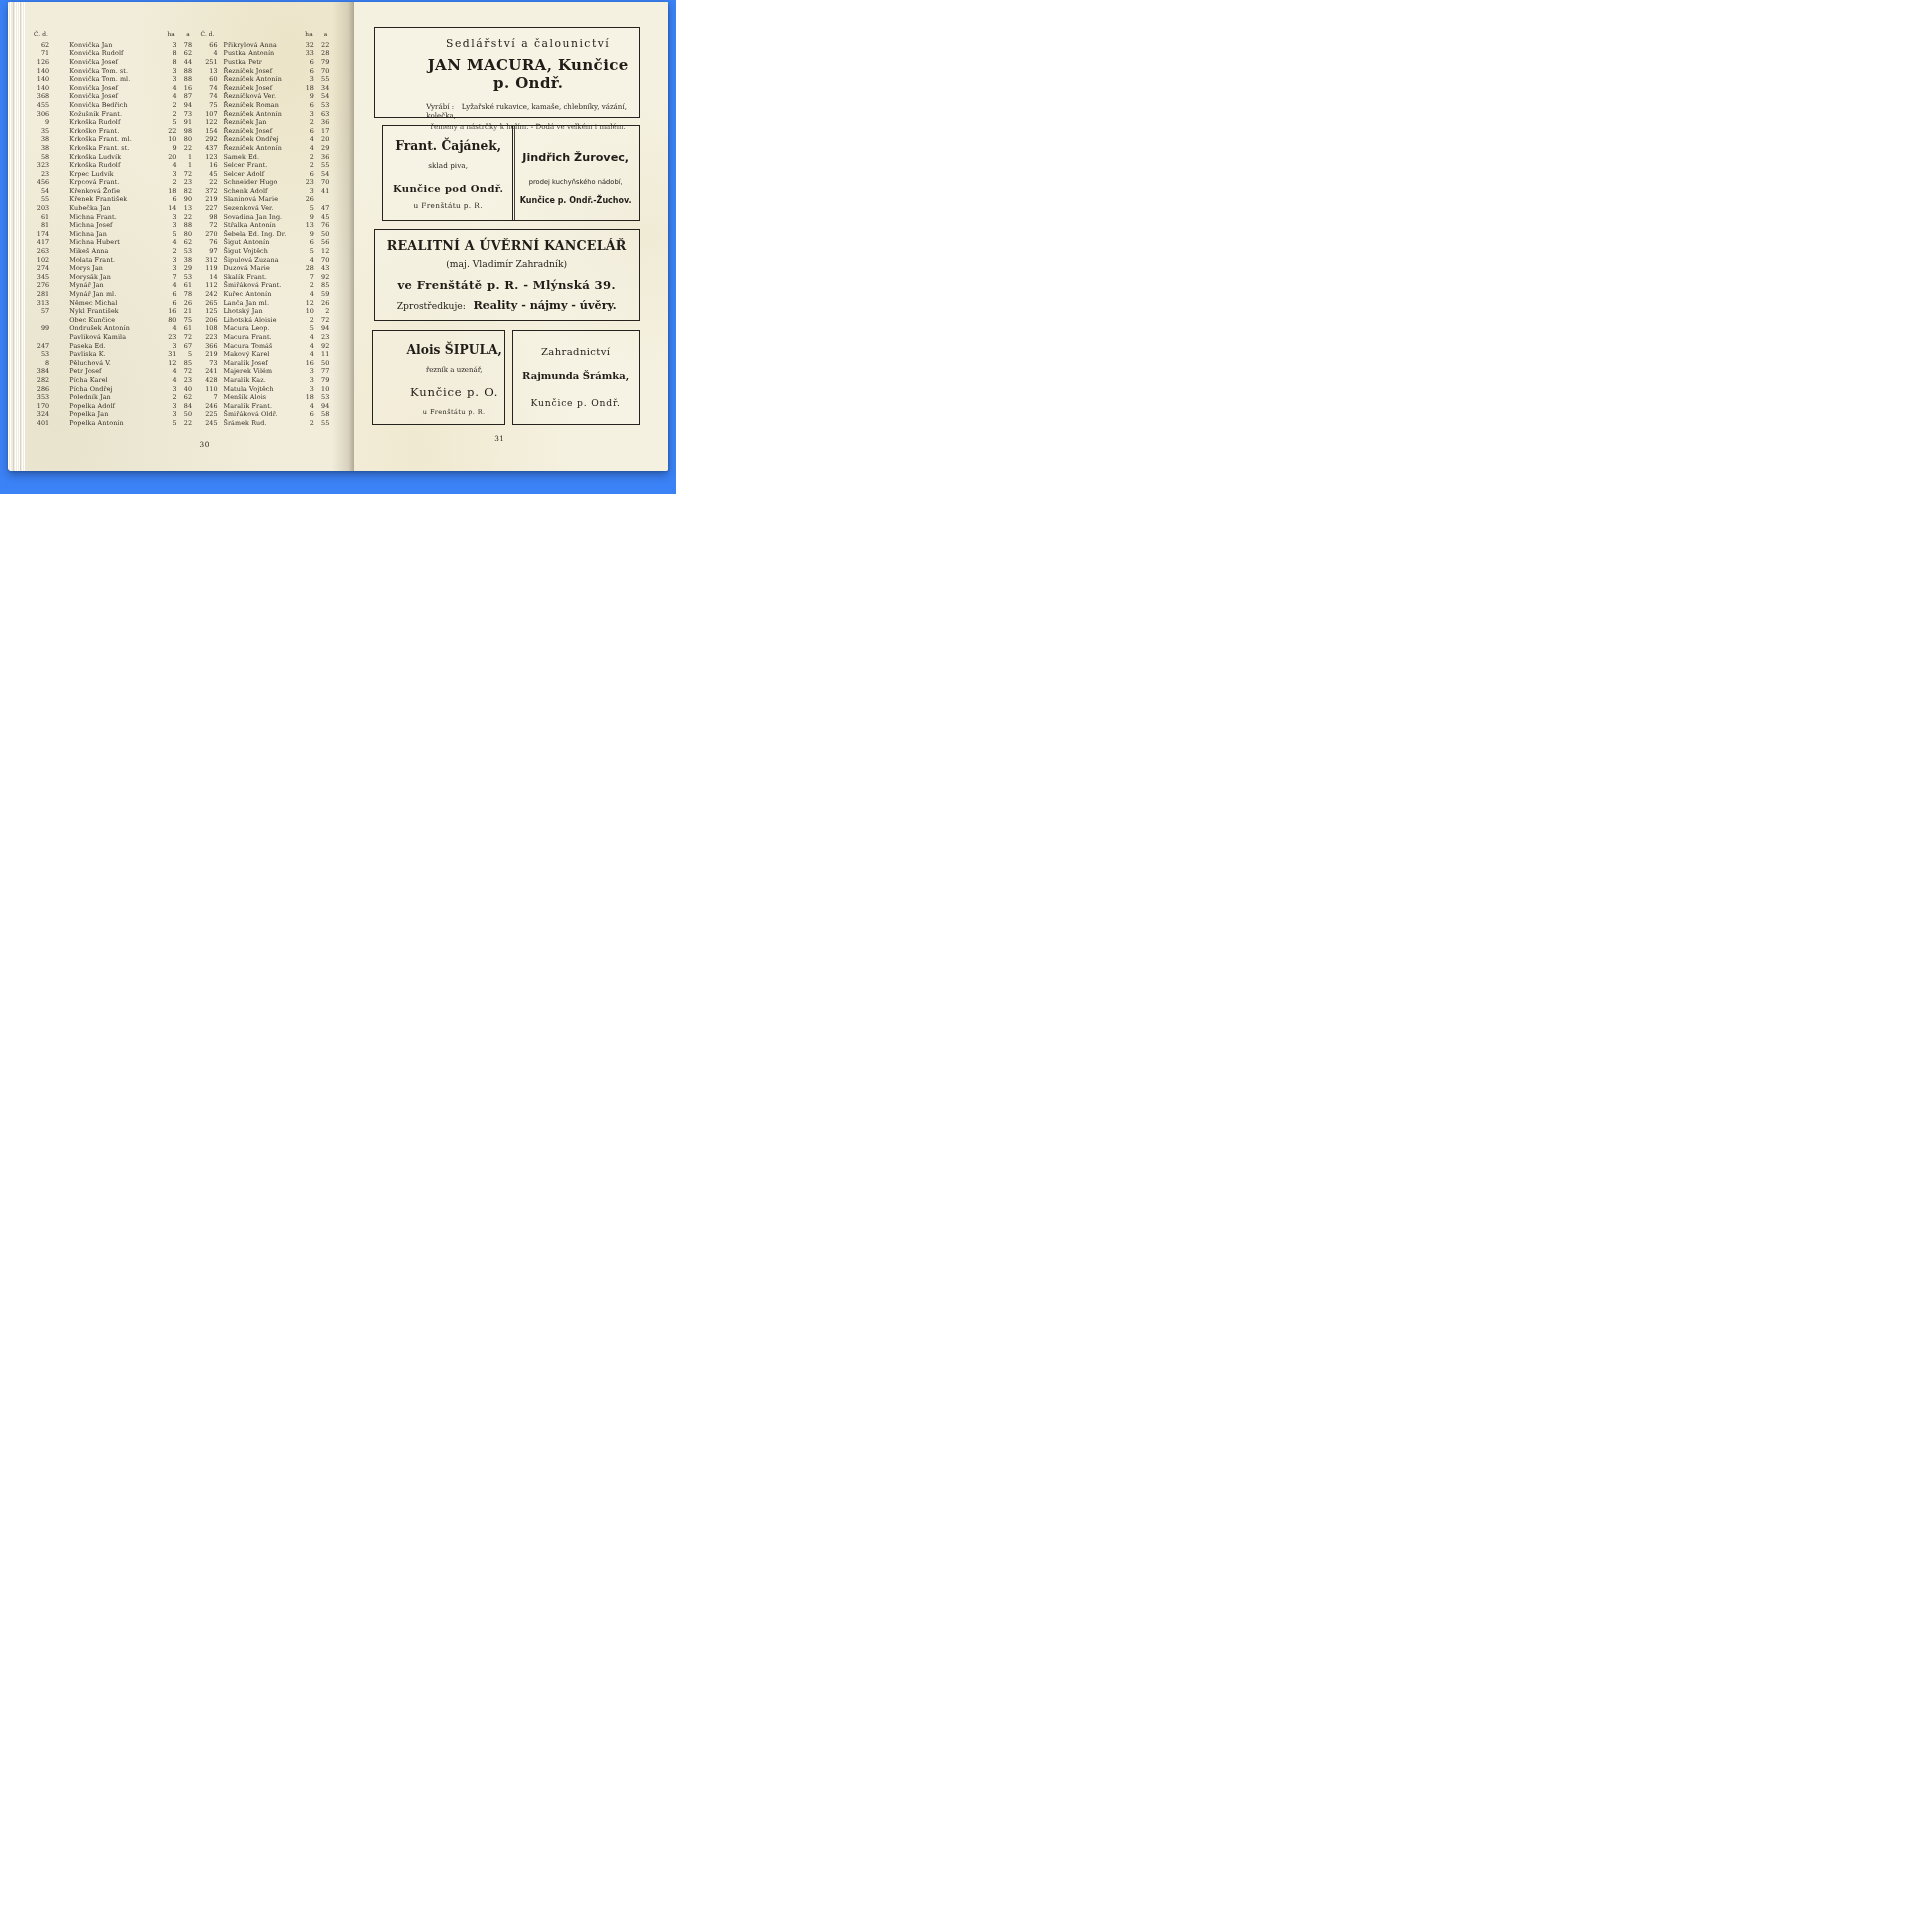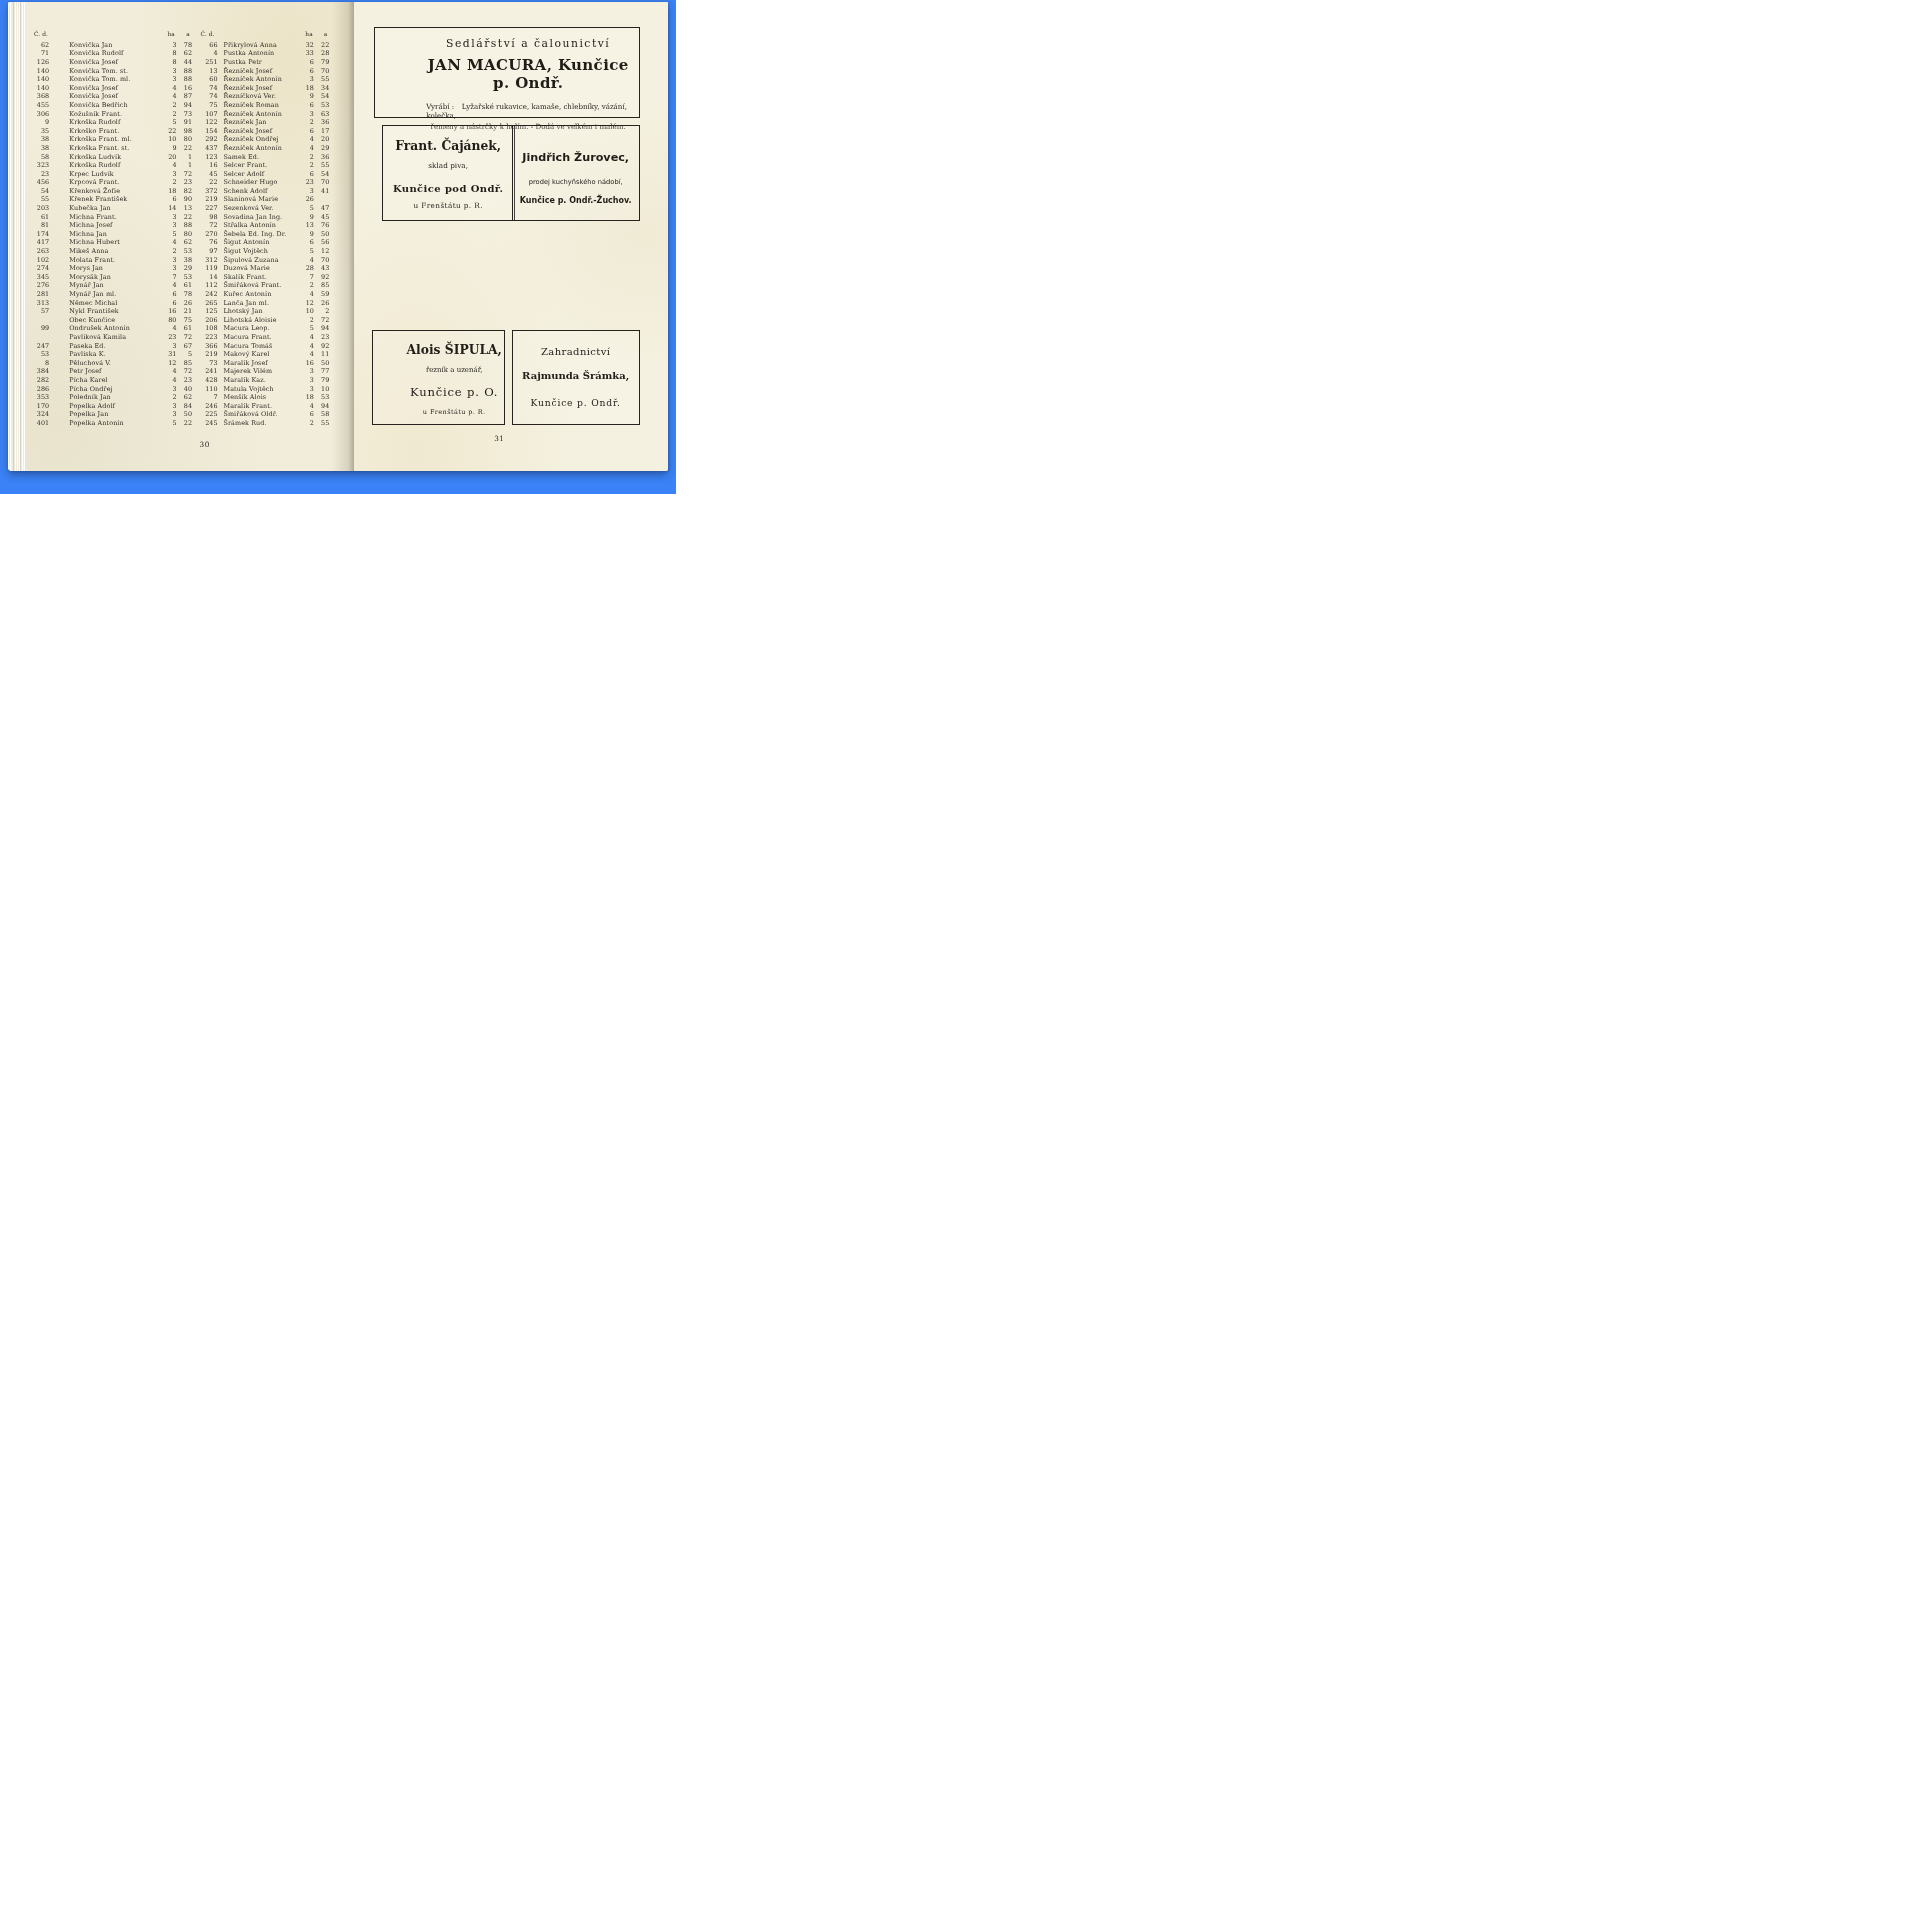--- a/index.html
+++ b/index.html
@@ -681,20 +681,29 @@
         <div class="cj-l3">Kunčice pod Ondř.</div>
         <div class="cj-l4">u Frenštátu p. R.</div>
       </div>
 
       <div class="adbox ad-zurovec">
         <div class="zu-name">Jindřich Žurovec,</div>
         <div class="zu-l2">prodej kuchyňského nádobí,</div>
         <div class="zu-l3">Kunčice p. Ondř.-Žuchov.</div>
       </div>
 
+      <div class="adbox ad-full ad-realitni">
+        <div class="re-l1">REALITNÍ A ÚVĚRNÍ KANCELÁŘ</div>
+        <div class="re-l2">(maj. Vladimír Zahradník)</div>
+        <div class="re-l3">ve Frenštátě p. R.  -  Mlýnská 39.</div>
+        <div class="re-l4">
+          <span>Zprostředkuje:</span>
+          <span class="val">Reality - nájmy - úvěry.</span>
+        </div>
+      </div>
 
       <div class="adbox ad-sipula">
         <div class="si-name">Alois ŠIPULA,</div>
         <div class="si-l2">řezník a uzenář,</div>
         <div class="si-l3">Kunčice p. O.</div>
         <div class="si-l4">u Frenštátu p. R.</div>
       </div>
 
       <div class="adbox ad-sramek">
         <div class="sr-l1">Zahradnictví</div>

